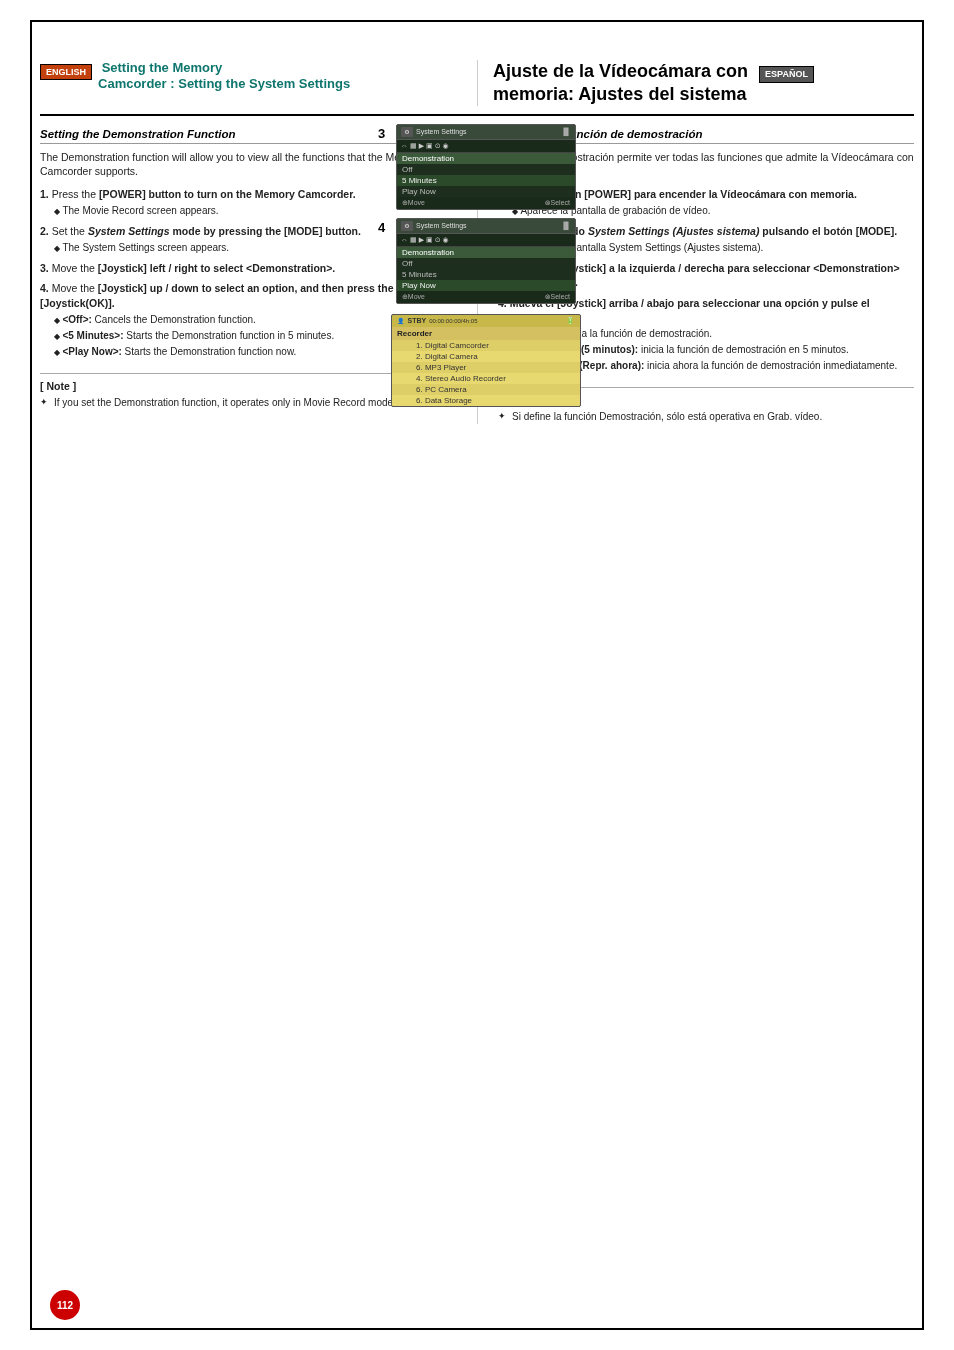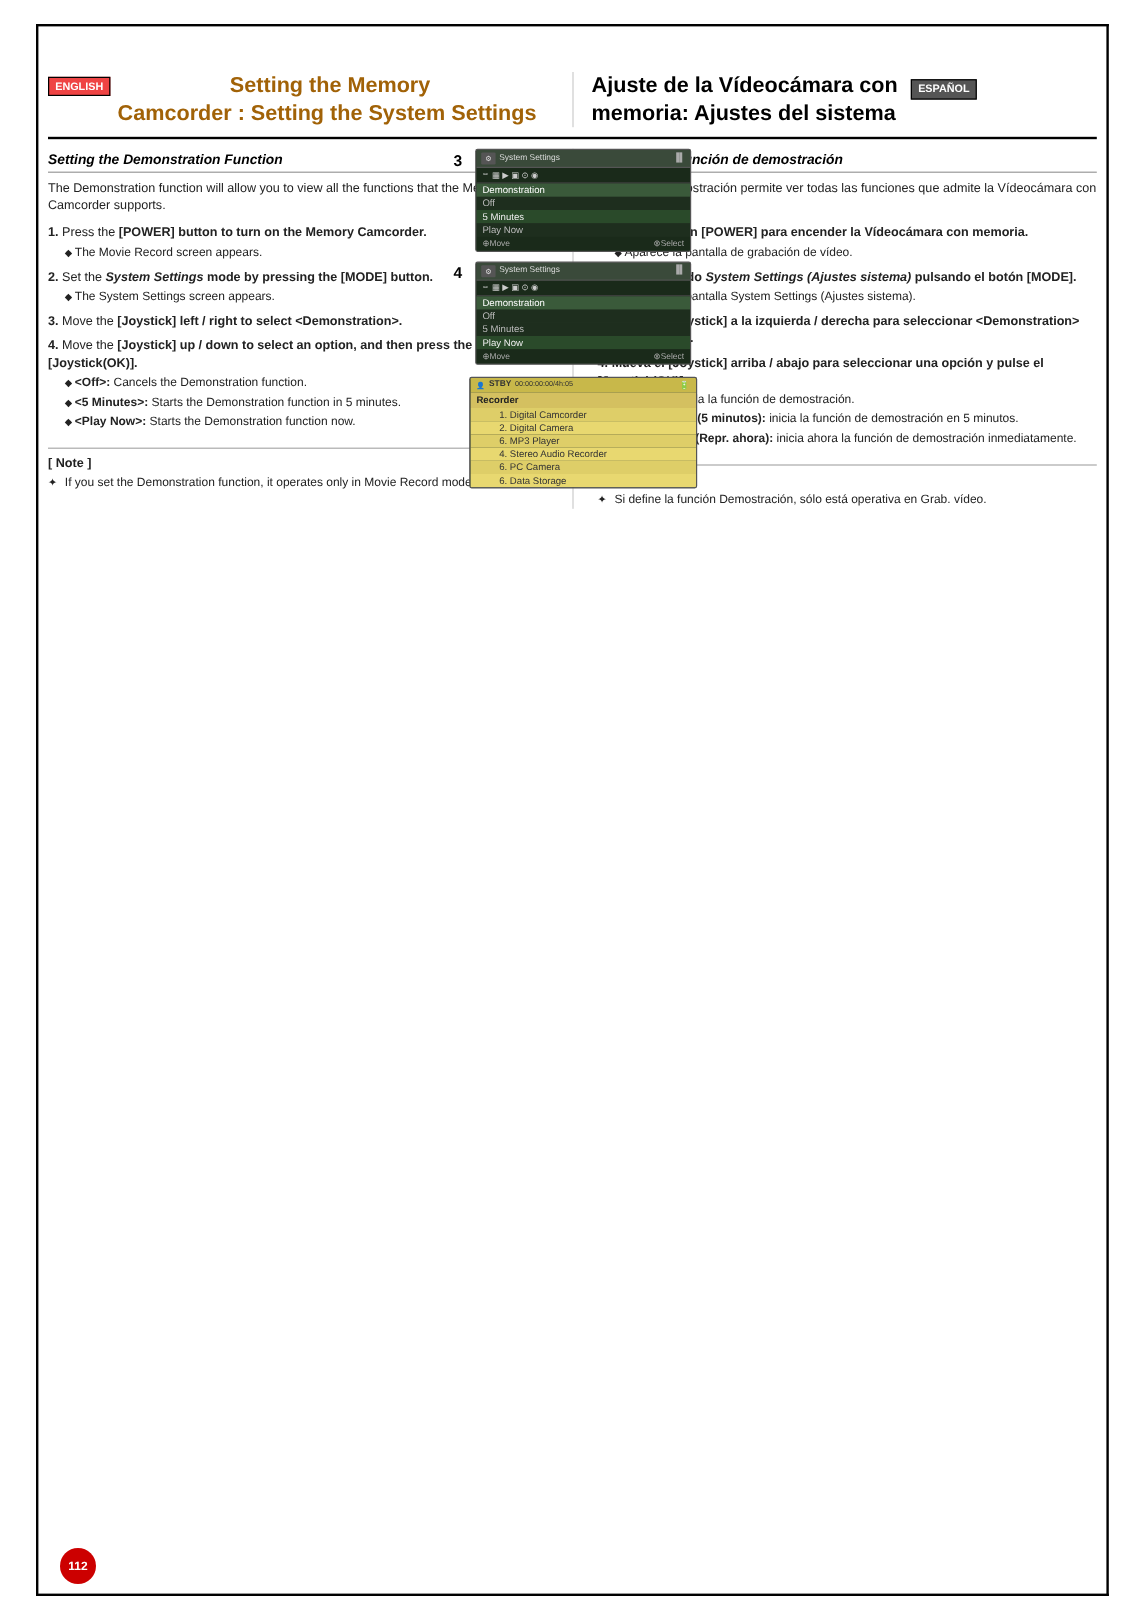--- a/index.html
+++ b/index.html
@@ -32,21 +32,21 @@
     }
 
     .right-column {
       width: 50%;
       padding-left: 20px;
       border-left: 1px solid #ccc;
     }
 
     .lang-badge {
       display: inline-block;
-      background: #ef4444;
+      background: #c2410c;
       color: #fff;
       font-size: 9px;
       font-weight: bold;
       padding: 2px 5px;
       margin-right: 6px;
       margin-top: 4px;
       white-space: nowrap;
       border: 1px solid #000;
     }
 
@@ -57,25 +57,24 @@
       font-weight: bold;
       padding: 2px 5px;
       margin-left: 6px;
       margin-top: 4px;
       white-space: nowrap;
       border: 1px solid #000;
       display: inline-block;
     }
 
     .main-title {
-      font-size: 18px;
+      font-size: 13px;
       font-weight: bold;
       line-height: 1.25;
-      color: #a16207;
-      text-align: center;
+      color: #0f766e;
     }
 
     .spanish-title-text {
       font-size: 18px;
       font-weight: bold;
       line-height: 1.25;
       color: #000;
     }
 
     

